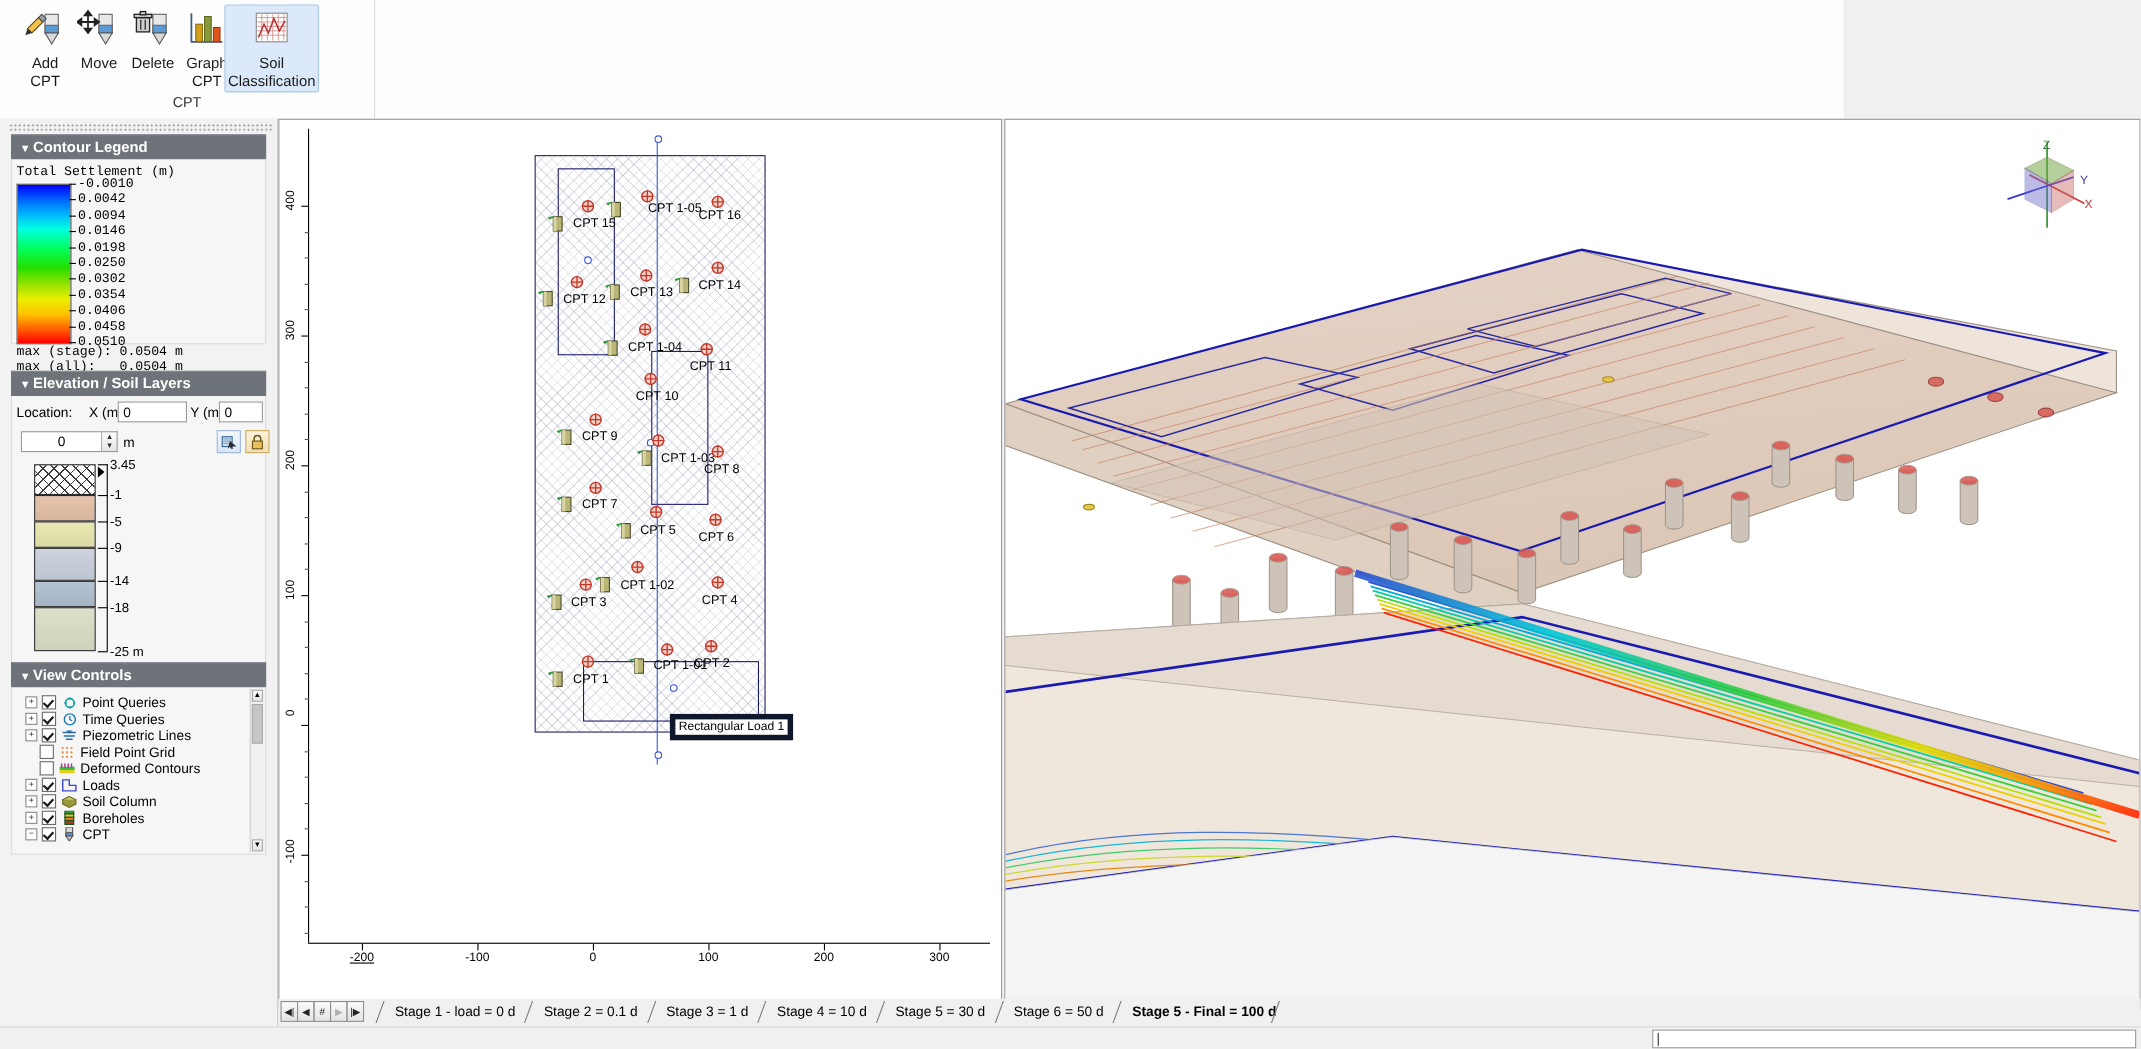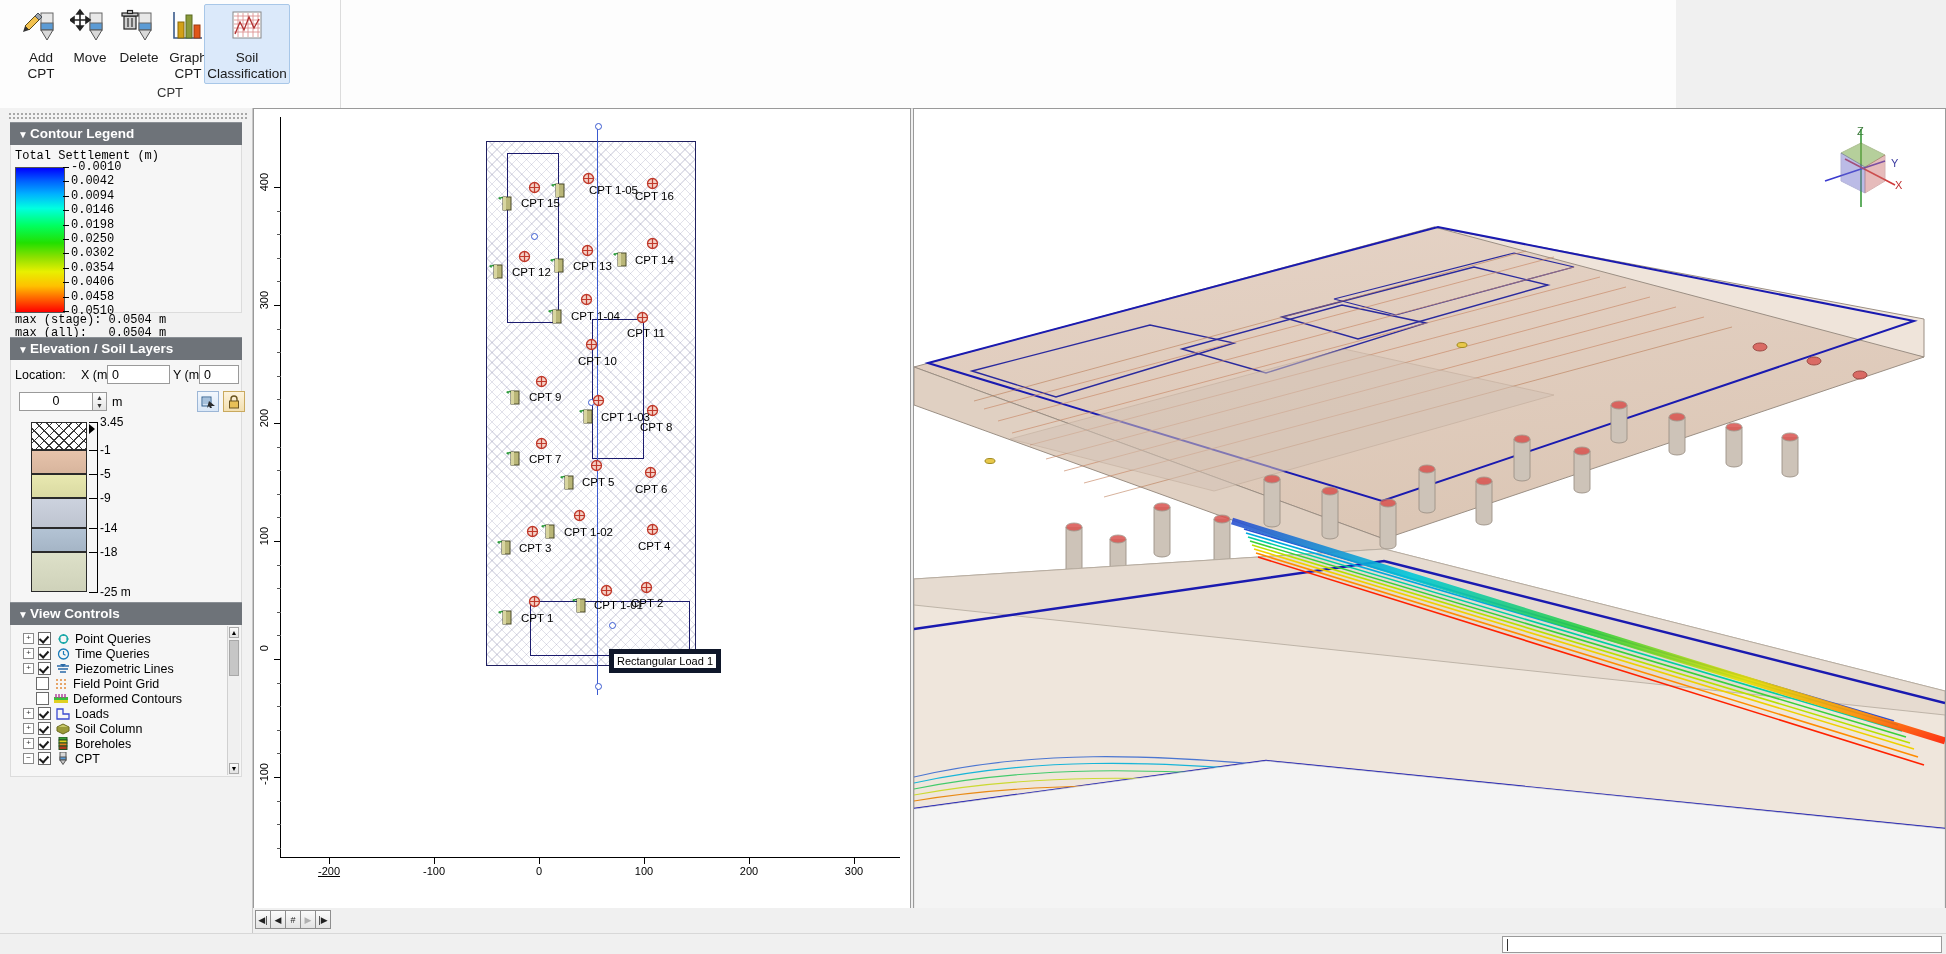--- a/index.html
+++ b/index.html
@@ -817,20 +817,29 @@
   </div>
 
   <div class="statusbar">
     <div class="navbtns">
       <div class="navbtn">◀|</div>
       <div class="navbtn">◀</div>
       <div class="navbtn">#</div>
       <div class="navbtn dim">▶</div>
       <div class="navbtn">|▶</div>
     </div>
+    <div class="stagetabs" id="stagetabs">
+        <div class="stab">Stage 1 - load  = 0 d</div>
+        <div class="stab">Stage 2 = 0.1 d</div>
+        <div class="stab">Stage 3 = 1 d</div>
+        <div class="stab">Stage 4 = 10 d</div>
+        <div class="stab">Stage 5 = 30 d</div>
+        <div class="stab">Stage 6 = 50 d</div>
+        <div class="stab active last">Stage 5 - Final = 100 d</div>
+      </div>
   </div>
 
   <div class="botbar">
     <div class="botinput">
         <div class="car"></div>
       </div>
   </div>
 
 </div>
 

